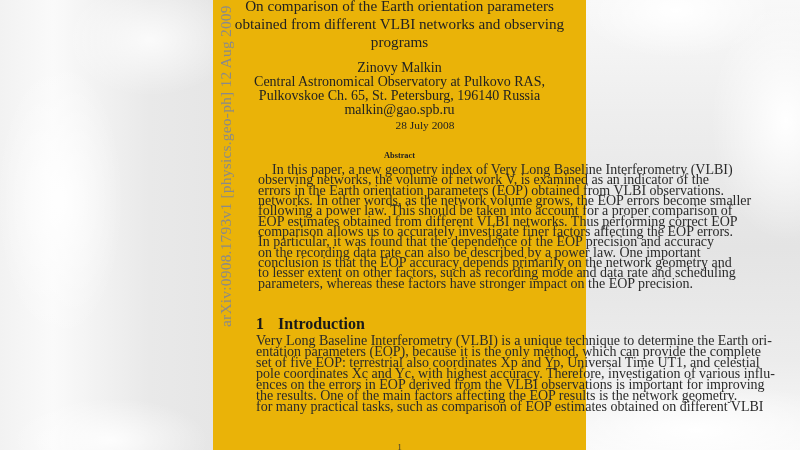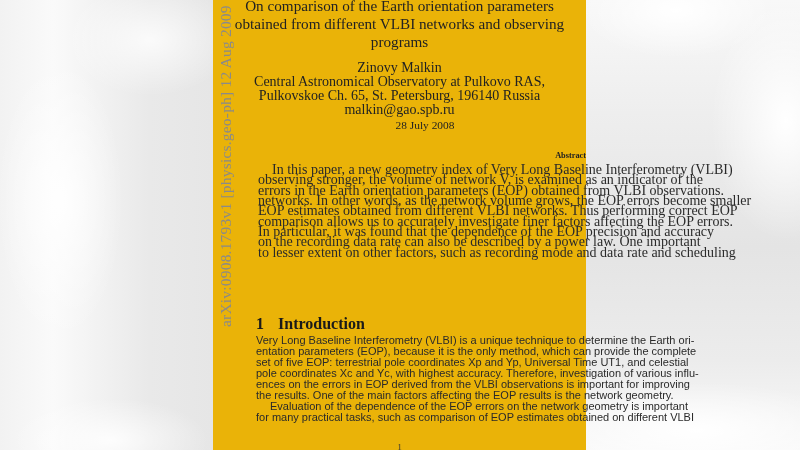--- a/index.html
+++ b/index.html
@@ -47,42 +47,42 @@
       font-size: 14px; line-height: 14px; color: #222;
     }
     .author-block .aline { display: block; }
     .date {
       position: absolute; left: 0; width: 424px; top: 119px;
       text-align: center; font-family: "Liberation Serif", serif;
       font-size: 11.4px; color: #222;
     }
     .abstract-heading {
       position: absolute; left: 0; width: 373px; top: 151px;
-      text-align: right; font-family: "Liberation Serif", serif;
+      text-align: center; font-family: "Liberation Serif", serif;
       font-size: 8.3px; font-weight: bold; color: #222;
     }
     .abstract-body {
       position: absolute; left: 45px; width: 282px; top: 165px;
       font-family: "Liberation Serif", serif;
       font-size: 14px; line-height: 10.35px; color: #2a2a2a;
       text-align: justify;
     }
     .abstract-body .ln { display: block; white-space: nowrap; text-align-last: justify; }
     .abstract-body .ln.first { text-indent: 14px; }
     .abstract-body .ln.last { text-align-last: left; }
     .section-heading {
       position: absolute; left: 43px; top: 315px;
       font-family: "Liberation Serif", serif; font-weight: bold;
       font-size: 16px; color: #1a1a1a;
     }
     .section-heading .num { display: inline-block; width: 22px; }
     .intro-body {
       position: absolute; left: 43px; width: 329px; top: 335px;
-      font-family: Liberation Sans, sans-serif;
-      font-size: 11px; line-height: 11.05px; color: #2a2a2a;
+      font-family: Liberation Serif, serif;
+      font-size: 14px; line-height: 11.05px; color: #2a2a2a;
     }
     .intro-body .ln { display: block; white-space: nowrap; text-align: justify; text-align-last: justify; }
     .intro-body .ln.indent { text-indent: 14px; }
     .intro-body .ln.last { text-align-last: left; }
     .page-number {
       position: absolute; left: 0; width: 373px; top: 442px;
       text-align: center; font-family: "Liberation Serif", serif;
       font-size: 8.5px; color: #333;
     }
   </style>
@@ -106,41 +106,43 @@
     <span class="aline">Pulkovskoe Ch. 65, St. Petersburg, 196140 Russia</span>
     <span class="aline">malkin@gao.spb.ru</span>
   </div>
 
   <div class="date">28 July 2008</div>
 
   <div class="abstract-heading">Abstract</div>
 
   <div class="abstract-body">
     <span class="ln first">In this paper, a new geometry index of Very Long Baseline Interferometry (VLBI)</span>
-    <span class="ln">observing stronger, the volume of network V, is examined as an indicator of the</span>
+    <span class="ln">observing networks, the volume of network V, is examined as an indicator of the</span>
     <span class="ln">errors in the Earth orientation parameters (EOP) obtained from VLBI observations.</span>
     <span class="ln">networks. In other words, as the network volume grows, the EOP errors become smaller</span>
+    <span class="ln">following a power law. This should be taken into account for a proper comparison of</span>
     <span class="ln">EOP estimates obtained from different VLBI networks. Thus performing correct EOP</span>
     <span class="ln">comparison allows us to accurately investigate finer factors affecting the EOP errors.</span>
     <span class="ln">In particular, it was found that the dependence of the EOP precision and accuracy</span>
     <span class="ln">on the recording data rate can also be described by a power law.  One important</span>
+    <span class="ln">conclusion is that the EOP accuracy depends primarily on the network geometry and</span>
     <span class="ln">to lesser extent on other factors, such as recording mode and data rate and scheduling</span>
+    <span class="ln last">parameters, whereas these factors have stronger impact on the EOP precision.</span>
   </div>
 
   <div class="section-heading">
     <span class="num">1</span><span>Introduction</span>
   </div>
 
   <div class="intro-body">
     <span class="ln">Very Long Baseline Interferometry (VLBI) is a unique technique to determine the Earth ori-</span>
     <span class="ln">entation parameters (EOP), because it is the only method, which can provide the complete</span>
-    <span class="ln">set of five EOP: terrestrial pole coordinates Xp and Yp, Universal Time UT1, and celestial</span>
+    <span class="ln">set of five EOP: terrestrial also coordinates Xp and Yp, Universal Time UT1, and celestial</span>
     <span class="ln">pole coordinates Xc and Yc, with highest accuracy. Therefore, investigation of various influ-</span>
     <span class="ln">ences on the errors in EOP derived from the VLBI observations is important for improving</span>
     <span class="ln last">the results. One of the main factors affecting the EOP results is the network geometry.</span>
-    <span class="ln indent">Evaluation of the dependence of the EOP errors on the network geometry is important</span>
     <span class="ln">for many practical tasks, such as comparison of EOP estimates obtained on different VLBI</span>
   </div>
 
   <div class="page-number">1</div>
 </div>
 
 <div class="arxiv-stamp">arXiv:0908.1793v1  [physics.geo-ph]  12 Aug 2009</div>
 
 </body></html>

